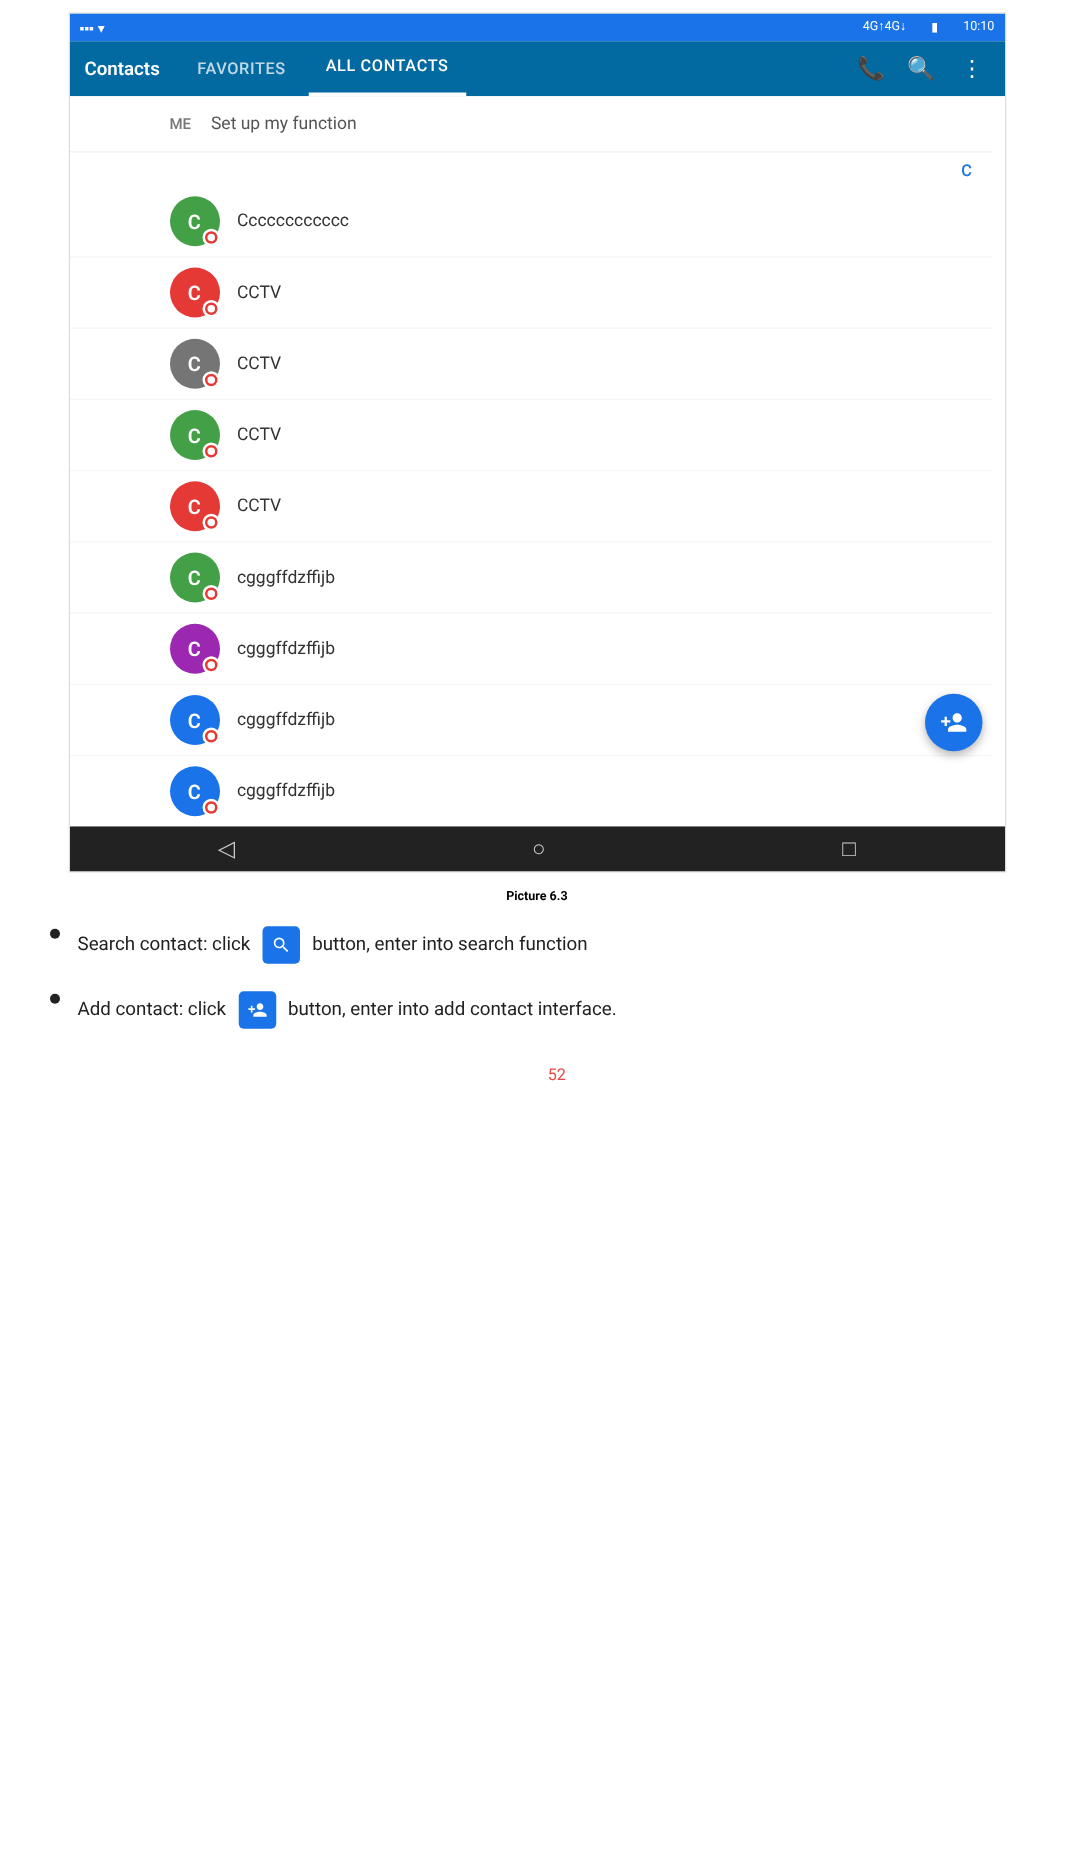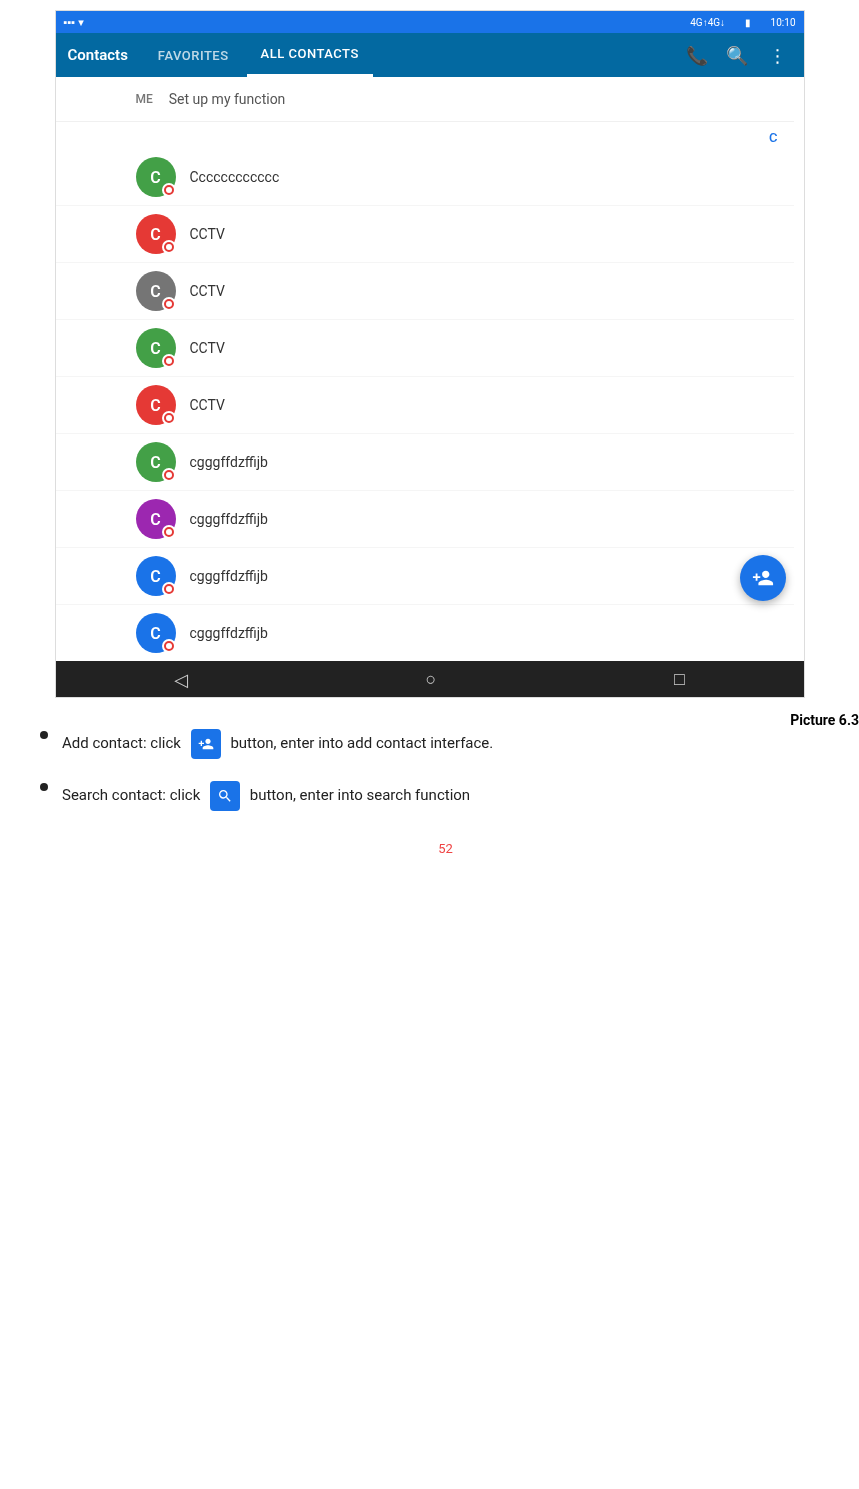--- a/index.html
+++ b/index.html
@@ -201,24 +201,24 @@
     }
     .nav-bottom-btn {
       color: #ccc;
       font-size: 18px;
       cursor: pointer;
       padding: 6px 20px;
     }
 
     
     .caption {
-      text-align: right;
+      text-align: center;
       font-weight: bold;
-      font-size: 14px;
-      margin: 14px 0 1px 0;
+      font-size: 10px;
+      margin: 14px 0 18px 0;
     }
 
     
     .bullet-list {
       list-style: none;
       padding: 0 40px;
     }
     .bullet-list li {
       display: flex;
       align-items: center;
@@ -408,39 +408,39 @@
       <div class="nav-bottom-btn">○</div>
       <div class="nav-bottom-btn">□</div>
     </div>
 
   </div>
 </div>
 
 <div class="caption">Picture 6.3</div>
 
 <ul class="bullet-list">
+  <li>
+    <div class="bullet-dot"></div>
+    <span>
+      <span>Search contact: click</span>
+      <span class="inline-icon search-bg">
+        <svg width="16" height="16" viewBox="0 0 24 24" fill="white">
+          <path d="M15.5 14h-.79l-.28-.27A6.471 6.471 0 0 0 16 9.5 6.5 6.5 0 1 0 9.5 16c1.61 0 3.09-.59 4.23-1.57l.27.28v.79l5 4.99L20.49 19l-4.99-5zm-6 0C7.01 14 5 11.99 5 9.5S7.01 5 9.5 5 14 7.01 14 9.5 11.99 14 9.5 14z"></path>
+        </svg>
+      </span>
+      <span>button, enter into search function</span>
+    </span>
+  </li>
   <li>
     <div class="bullet-dot"></div>
     <span>
       <span>Add contact: click</span>
       <span class="inline-icon add-bg">
         <svg width="16" height="16" viewBox="0 0 24 24" fill="white">
           <path d="M15 12c2.21 0 4-1.79 4-4s-1.79-4-4-4-4 1.79-4 4 1.79 4 4 4zm-9-2V7H4v3H1v2h3v3h2v-3h3v-2H6zm9 4c-2.67 0-8 1.34-8 4v2h16v-2c0-2.66-5.33-4-8-4z"></path>
         </svg>
       </span>
       <span>button, enter into add contact interface.</span>
     </span>
   </li>
-  <li>
-    <div class="bullet-dot"></div>
-    <span>
-      <span>Search contact: click</span>
-      <span class="inline-icon search-bg">
-        <svg width="16" height="16" viewBox="0 0 24 24" fill="white">
-          <path d="M15.5 14h-.79l-.28-.27A6.471 6.471 0 0 0 16 9.5 6.5 6.5 0 1 0 9.5 16c1.61 0 3.09-.59 4.23-1.57l.27.28v.79l5 4.99L20.49 19l-4.99-5zm-6 0C7.01 14 5 11.99 5 9.5S7.01 5 9.5 5 14 7.01 14 9.5 11.99 14 9.5 14z"></path>
-        </svg>
-      </span>
-      <span>button, enter into search function</span>
-    </span>
-  </li>
 </ul>
 
 <div class="page-number">52</div>
 
 </body></html>

